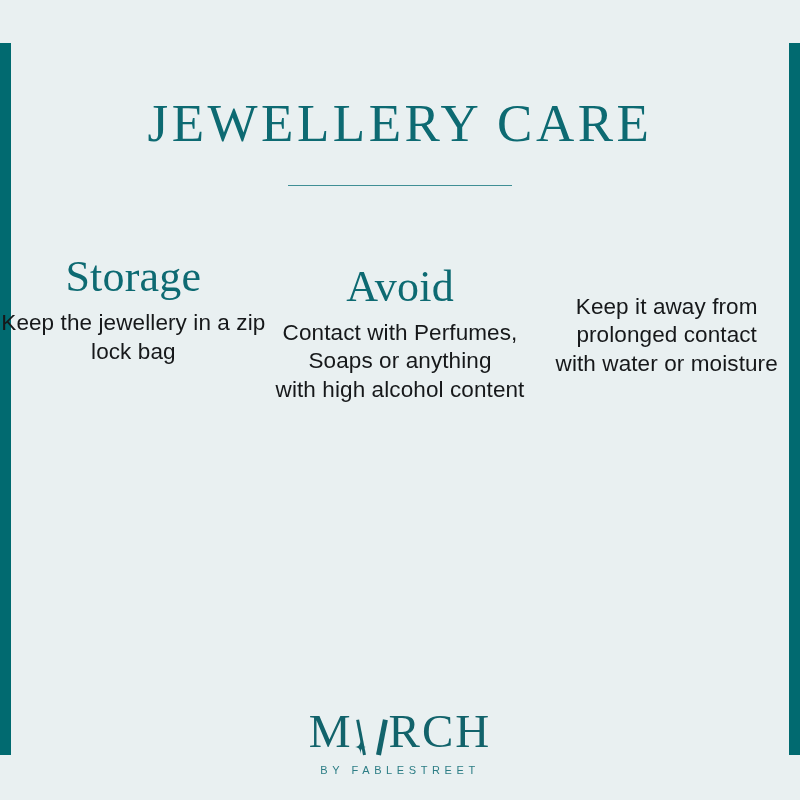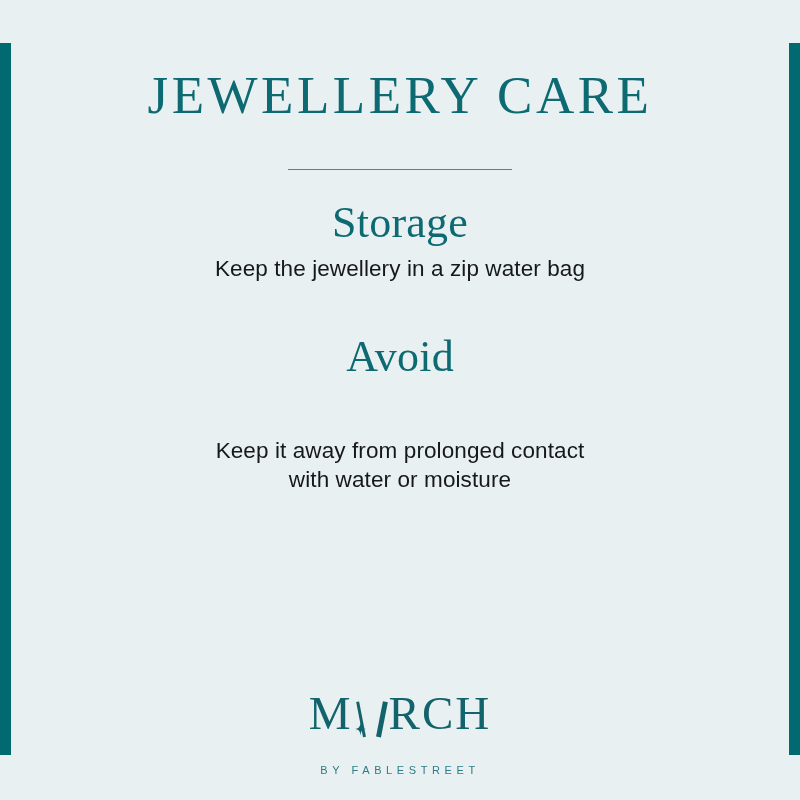--- a/index.html
+++ b/index.html
@@ -38,43 +38,43 @@
     left: 0;
     right: 0;
     top: 0;
     bottom: 0;
     display: flex;
     flex-direction: column;
     align-items: center;
   }
 
   .page-title {
-    margin: 12px;
-    padding-top: 56px;
+    margin: 0;
+    padding-top: 96px;
     font-family: "Liberation Serif", "DejaVu Serif", serif;
     font-size: 53px;
     font-weight: 400;
     letter-spacing: 3.5px;
     color: #0d6a72;
     text-align: center;
     line-height: 1.05;
   }
 
   .title-divider {
     width: 224px;
     height: 1px;
     background: #3f8f95;
     margin-top: 33px;
   }
 
   .care-sections {
     width: 100%;
     margin-top: 27px;
     display: flex;
-    flex-direction: column;
+    flex-direction: row;
     align-items: center;
   }
 
   .care-section {
     width: 100%;
     text-align: center;
   }
   .care-section + .care-section {
     margin-top: 48px;
   }
@@ -154,21 +154,21 @@
   }
   .brand-sparkle {
     position: absolute;
     left: 1px;
     bottom: 1px;
     width: 11px;
     height: 14px;
   }
 
   .brand-tagline {
-    margin-top: 27px;
+    margin-top: 9px;
     font-family: "Liberation Sans", sans-serif;
     font-size: 11px;
     font-weight: 400;
     letter-spacing: 4.6px;
     color: #2c7d85;
     text-align: center;
   }
 </style>
 </head>
 <body>
@@ -181,25 +181,27 @@
   <div class="content">
 
     <h1 class="page-title">JEWELLERY CARE</h1>
 
     <div class="title-divider"></div>
 
     <div class="care-sections">
 
       <div class="care-section">
         <h2 class="section-heading">Storage</h2>
-        <p class="section-body">Keep the jewellery in a zip water bag</p>
+        <p class="section-body">Keep the jewellery in a zip lock bag</p>
       </div>
 
       <div class="care-section">
         <h2 class="section-heading">Avoid</h2>
+        <p class="section-body">Contact with Perfumes, Soaps or anything
+with high alcohol content</p>
       </div>
 
       <div class="care-section">
         <p class="section-body">Keep it away from prolonged contact
 with water or moisture</p>
       </div>
 
     </div>
   </div>
 

